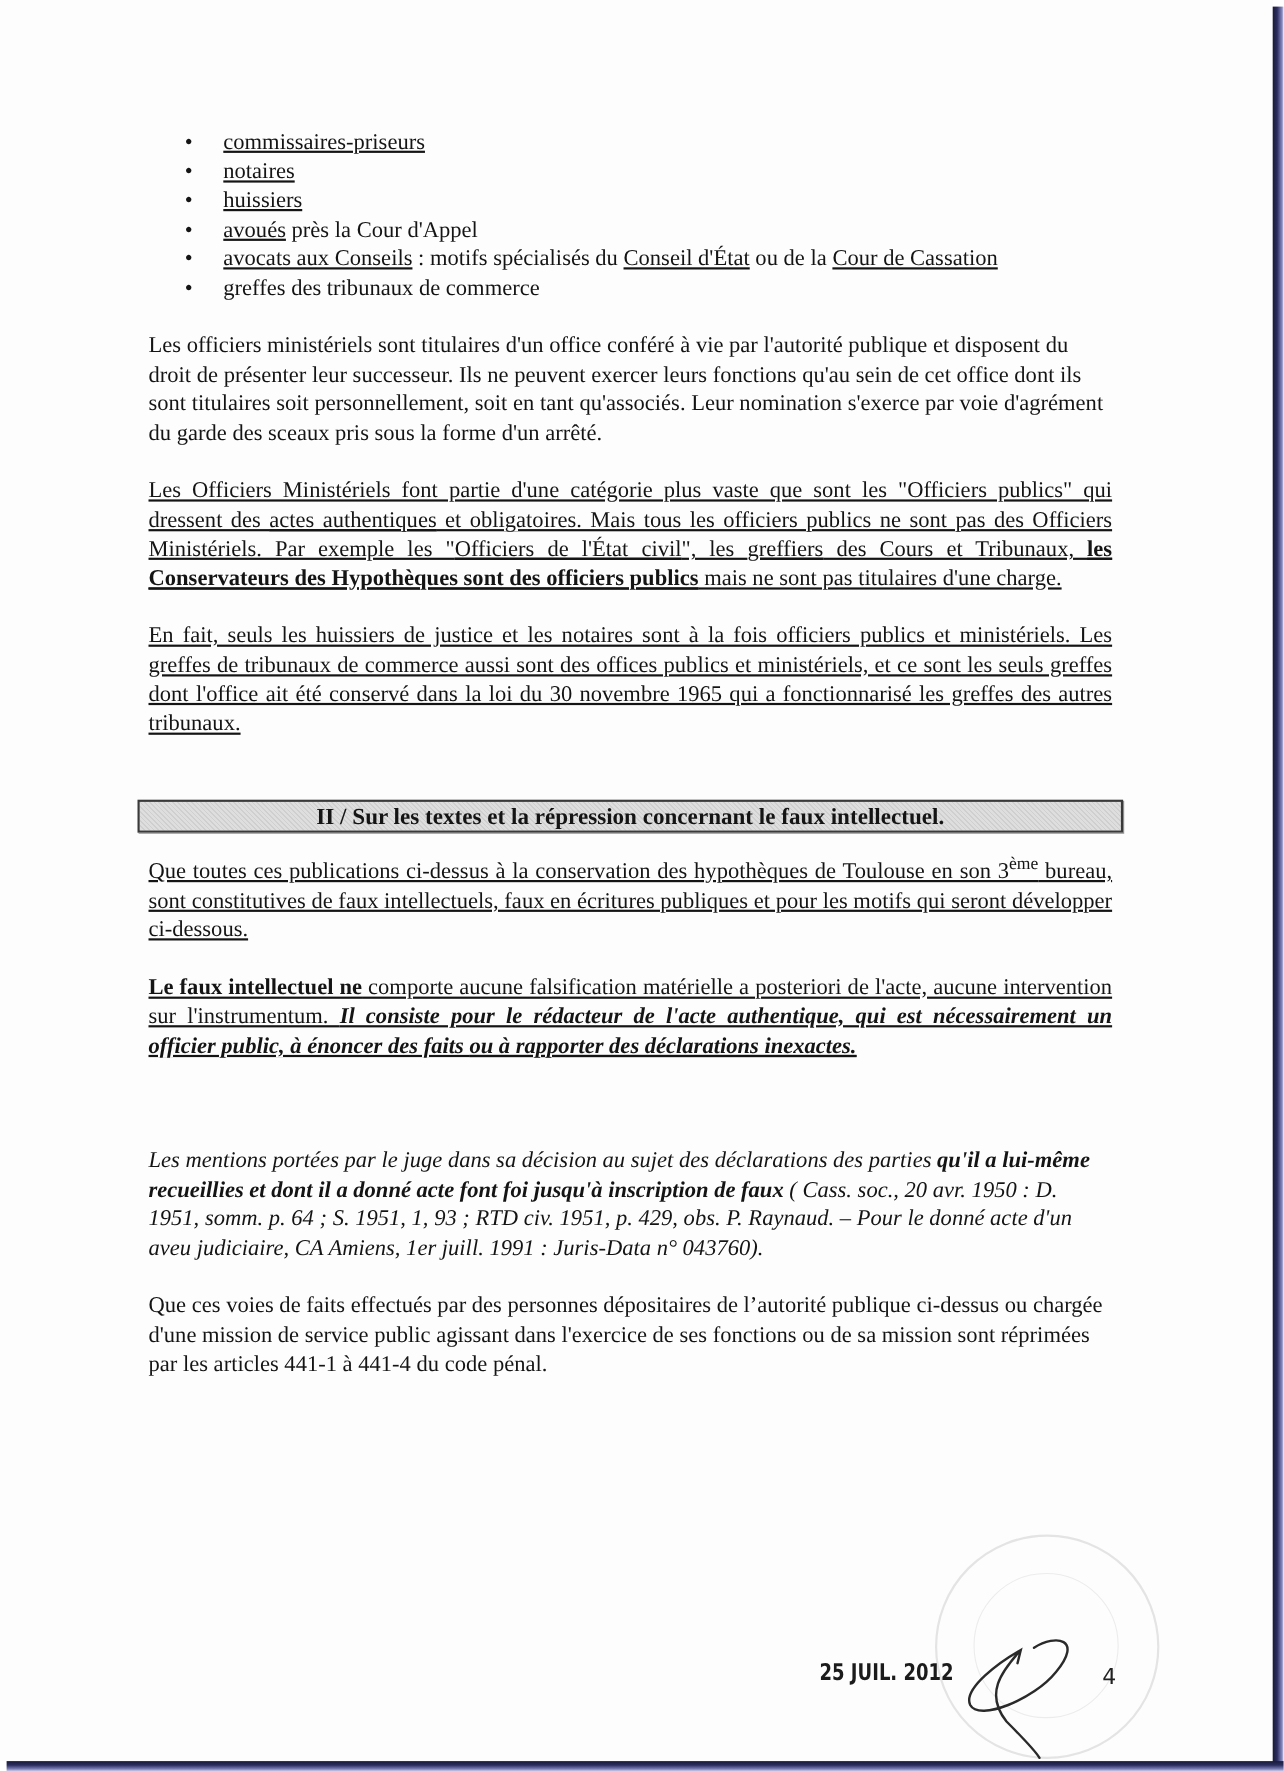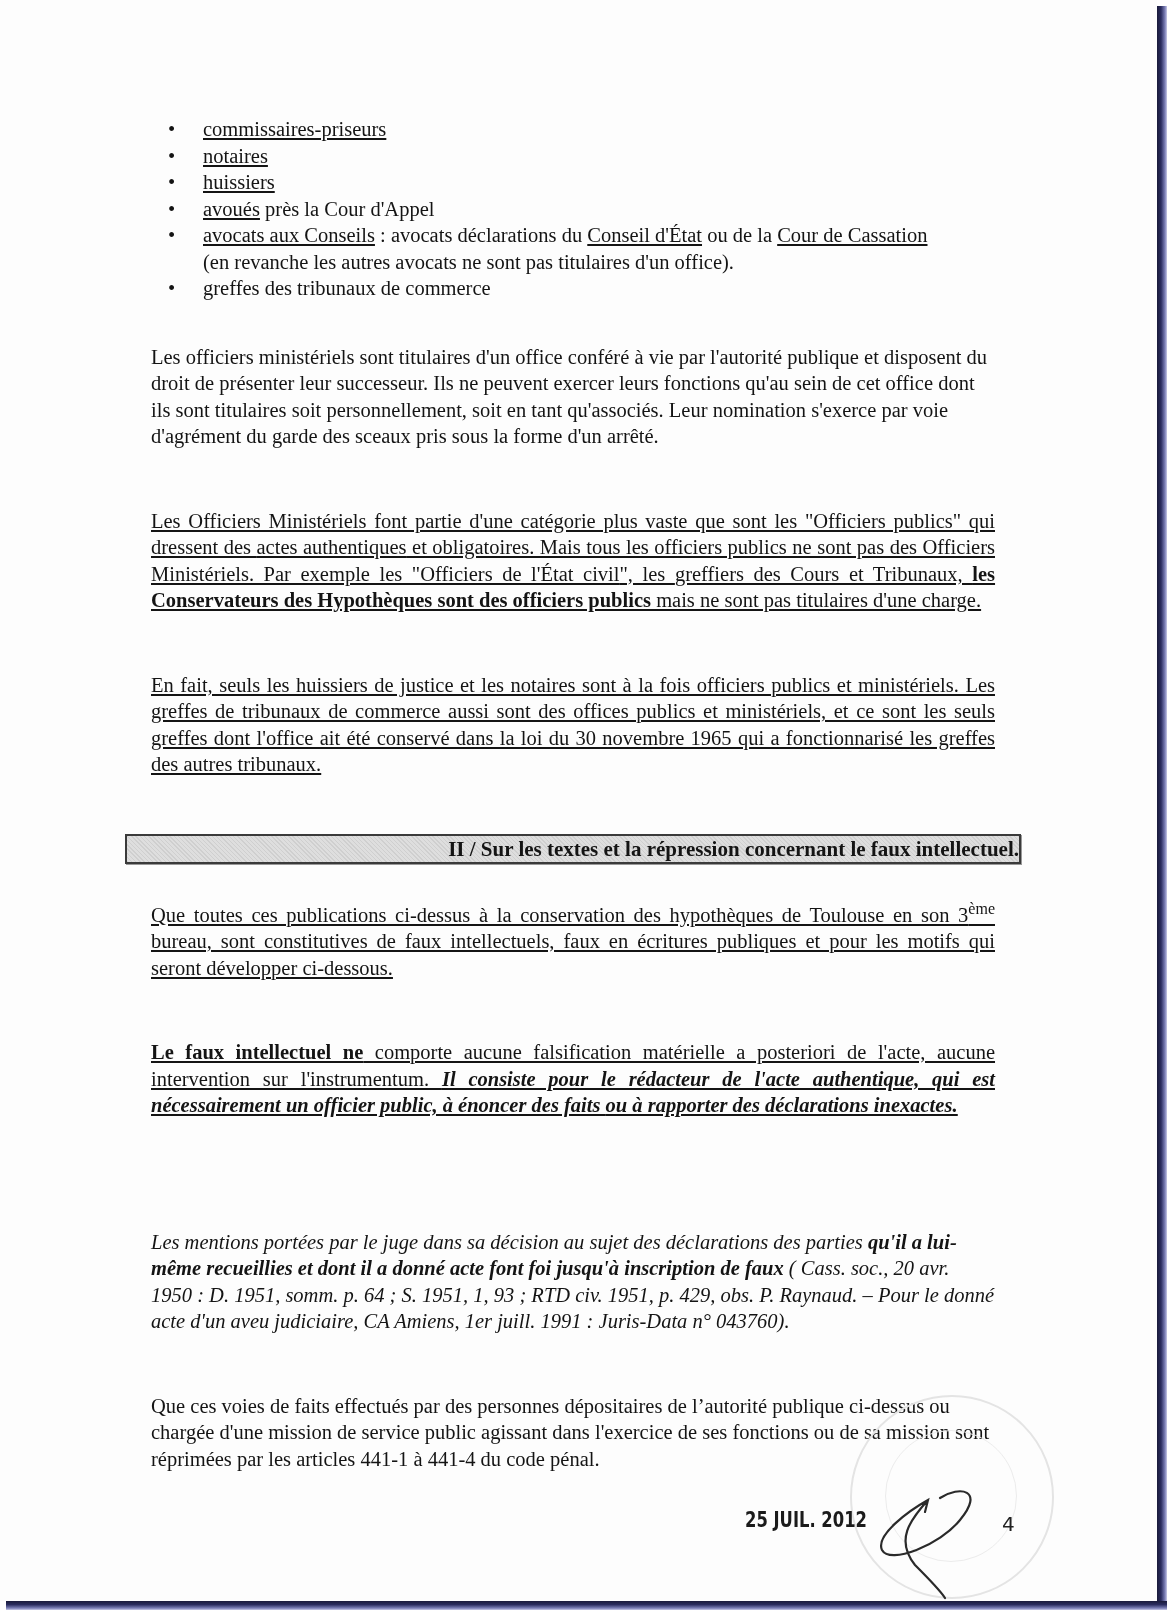--- a/index.html
+++ b/index.html
@@ -19,28 +19,28 @@
       background: linear-gradient(to bottom, #1a1a3a, #2a2c5e 40%, #7d80b8 80%, #c8c9e6);
     }
     .content {
       position: absolute; left: 135px; top: 116px; width: 876px;
       font-size: 20.5px; line-height: 26.5px;
     }
     ul.offices { list-style: none; margin: 0; padding: 0; }
     ul.offices li { position: relative; padding-left: 68px; }
     ul.offices li .bullet { position: absolute; left: 33px; top: 0; }
     u { text-decoration: underline; text-underline-offset: 2px; }
-    p { margin: 16px; }
+    p { margin: 0; }
     .justify { text-align: justify; text-decoration: underline; }
     .gap { height: 26px; }
     .section-header {
       margin: 56px 0 0 -10px; width: 896px; height: 30px;
       border: 2px solid #3a3a3a; box-sizing: border-box;
       background: repeating-linear-gradient(45deg, #cfcfcf 0 1px, #dedede 1px 3px);
-      text-align: right; font-weight: bold; font-size: 21px; line-height: 27px;
+      text-align: center; font-weight: bold; font-size: 21px; line-height: 27px;
       box-shadow: 1px 1px 0 #999;
     }
     sup { font-size: 16px; line-height: 0; vertical-align: 8px; }
     .bi { font-weight: bold; font-style: italic; }
     .b { font-weight: bold; }
     .i { font-style: italic; }
     .stamp-date {
       position: absolute; left: 745px; top: 1508px; font-family: "DejaVu Sans", sans-serif;
       font-weight: bold; font-size: 21px; letter-spacing: 0px; transform: scaleX(0.78); transform-origin: left;
       color: #1b1b1b;
@@ -78,22 +78,21 @@
       <li>
         <span class="bullet">•</span>
         <u>huissiers</u>
       </li>
       <li>
         <span class="bullet">•</span>
         <u>avoués</u><span> près la Cour d'Appel</span>
       </li>
       <li>
         <span class="bullet">•</span>
-        <u>avocats aux Conseils</u><span> : avocats déclarations du </span><u>Conseil d'État</u><span> ou de la </span><u>Cour de Cassation</u><br>
-        <span>(en revanche les autres avocats ne sont pas titulaires d'un office).</span>
+        <u>avocats aux Conseils</u><span> : motifs spécialisés du </span><u>Conseil d'État</u><span> ou de la </span><u>Cour de Cassation</u><br>
       </li>
       <li>
         <span class="bullet">•</span>
         <span>greffes des tribunaux de commerce</span>
       </li>
     </ul>
 
     <div class="gap"></div>
     <p>Les officiers ministériels sont titulaires d'un office conféré à vie par l'autorité publique et disposent du droit de présenter leur successeur. Ils ne peuvent exercer leurs fonctions qu'au sein de cet office dont ils sont titulaires soit personnellement, soit en tant qu'associés. Leur nomination s'exerce par voie d'agrément du garde des sceaux pris sous la forme d'un arrêté.</p>
 

